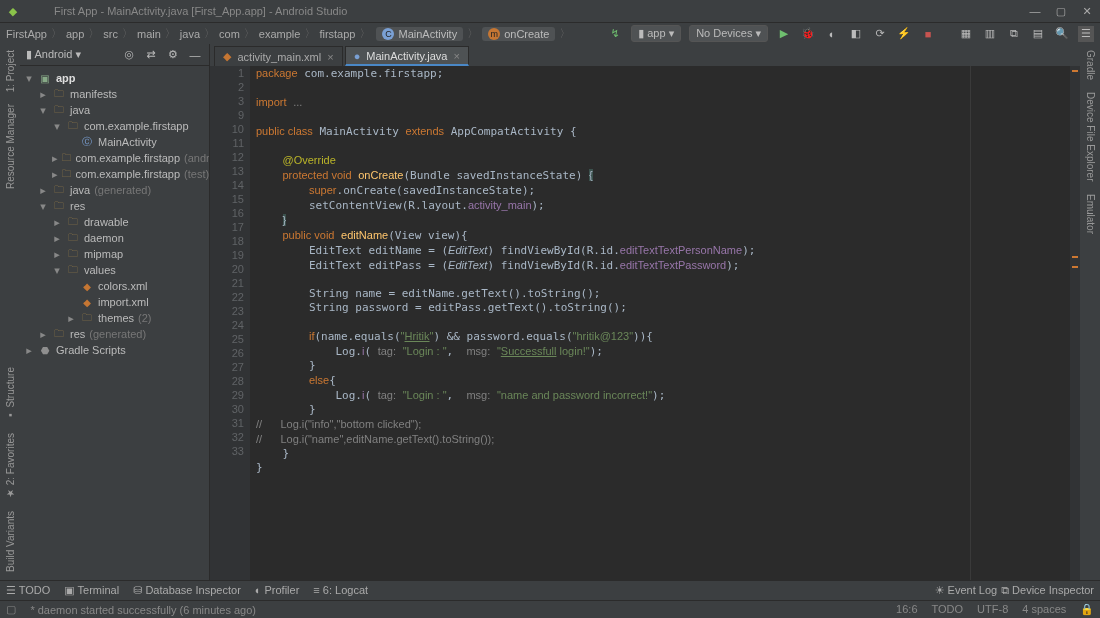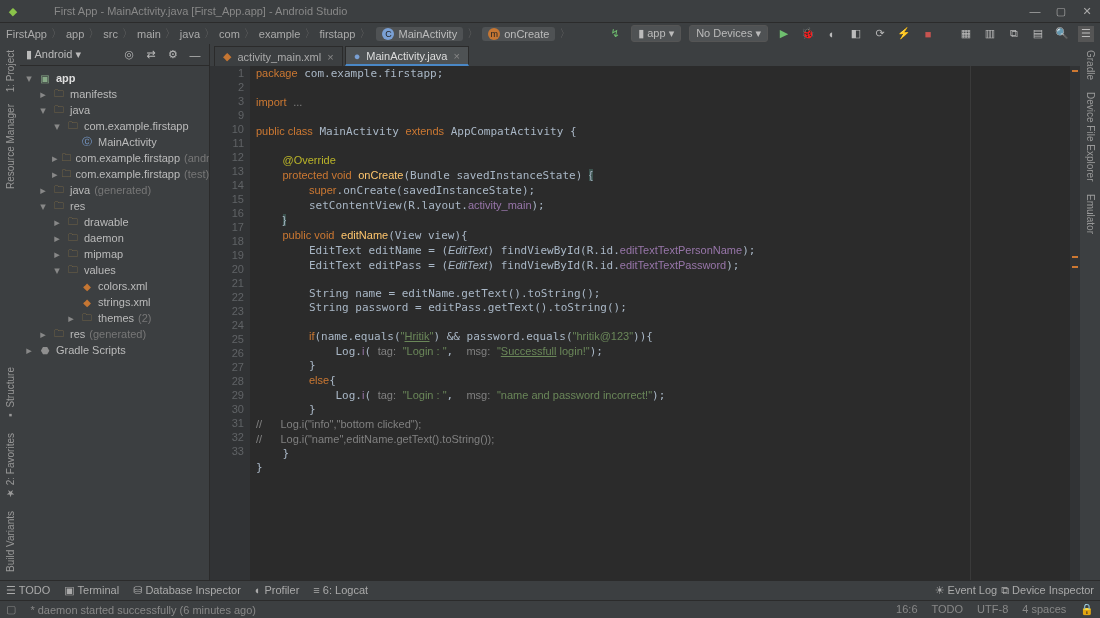--- a/index.html
+++ b/index.html
@@ -199,21 +199,21 @@
           <span>values</span>
         </div>
         <div class="node" style="padding-left: 46px;">
           <span class="arrow"> </span>
           <span class="ficon xml">◆</span>
           <span>colors.xml</span>
         </div>
         <div class="node" style="padding-left: 46px;">
           <span class="arrow"> </span>
           <span class="ficon xml">◆</span>
-          <span>strings.xml</span>
+          <span>import.xml</span>
         </div>
         <div class="node" style="padding-left: 46px;">
           <span class="arrow">▸</span>
           <span class="ficon folder">🗀</span>
           <span>themes</span> 
           <span class="gray">(2)</span>
         </div>
         <div class="node" style="padding-left: 18px;">
           <span class="arrow">▸</span>
           <span class="ficon folder">🗀</span>

